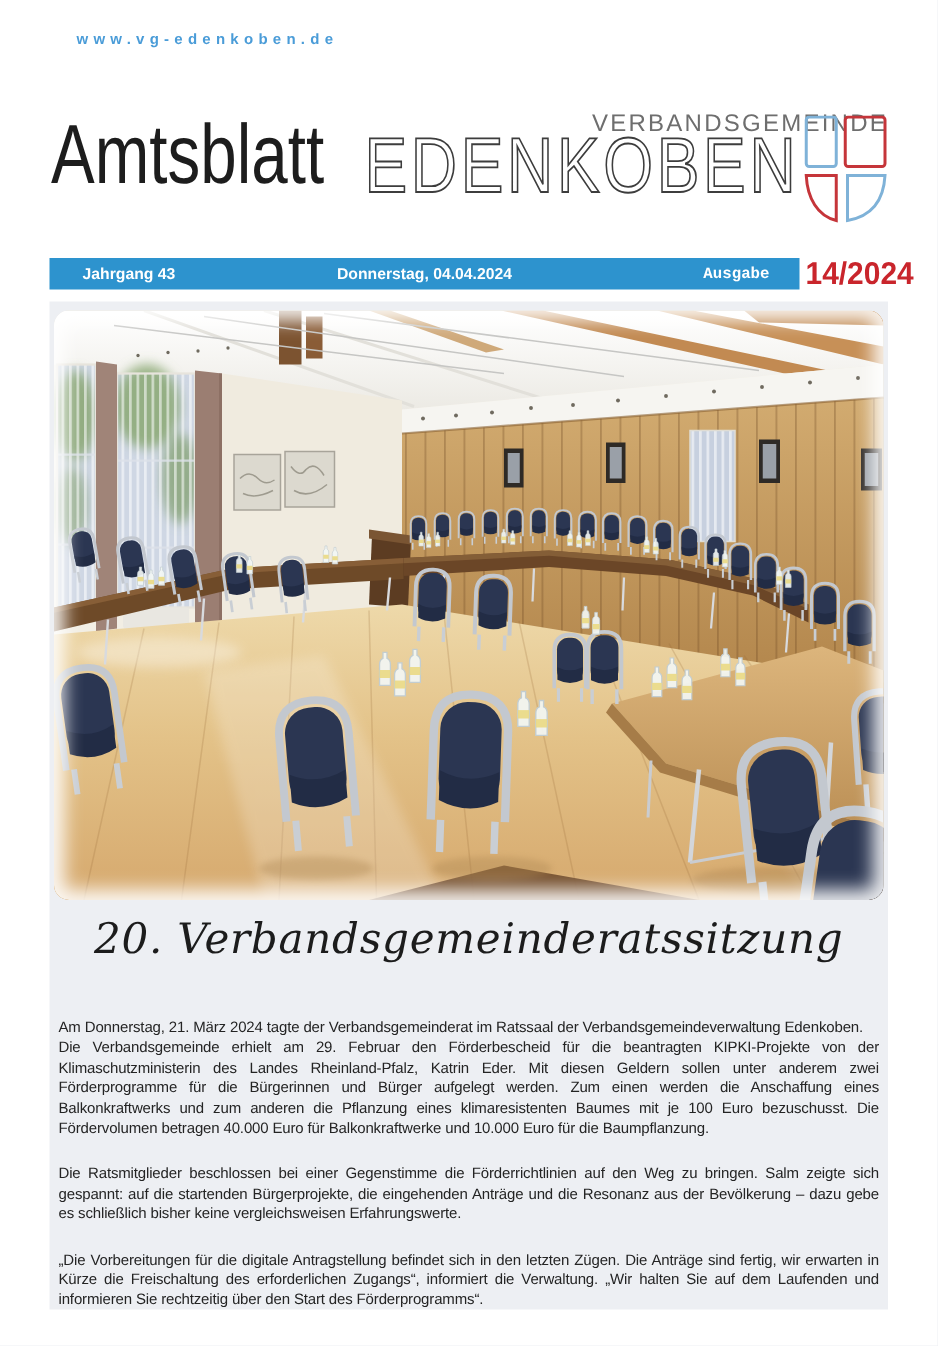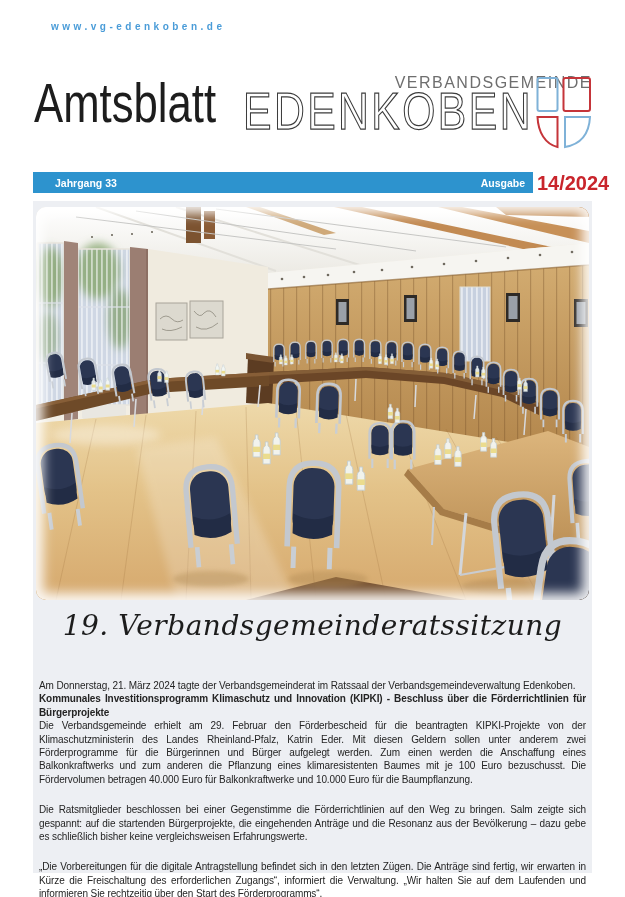--- a/index.html
+++ b/index.html
@@ -28,21 +28,21 @@
     color:#6e6e6e;font-weight:400;margin-top:24px;
   }
   .logo{position:absolute;left:536px;top:77px;}
   
   .issue-bar{
     position:absolute;left:33px;top:172px;width:500px;height:21px;background:#2d93ce;
     display:flex;align-items:center;color:#ffffff;font-size:10.5px;font-weight:600;
   }
   .issue-bar .vol{margin-left:22px;}
   .issue-bar .date{position:absolute;left:0;right:0;text-align:center;}
-  .issue-bar .lbl{margin-left:auto;margin-right:8px;position:relative;}
+  .issue-bar .lbl{margin-left:auto;margin-right:20px;position:relative;font-family:Liberation Mono, monospace;}
   .issue-no{
     position:absolute;left:537px;top:171px;font-size:21px;font-weight:bold;color:#c9252c;
     transform:scaleX(0.95);transform-origin:left top;white-space:nowrap;
   }
   
   .panel{position:absolute;left:33px;top:201px;width:559px;height:672px;background:#edeff3;}
   .photo{
     position:absolute;left:36px;top:207px;width:553px;height:393px;border-radius:10px;
     overflow:hidden;background:#e8e4da;
   }
@@ -76,21 +76,22 @@
 <div class="logo">
   <svg width="57" height="72" viewBox="0 0 57 72">
     <rect x="1.5" y="1" width="20" height="33" rx="2" fill="none" stroke="#7fb2d8" stroke-width="2"></rect>
     <rect x="27.5" y="1" width="26.5" height="33" rx="2" fill="none" stroke="#c5353a" stroke-width="2"></rect>
     <path d="M21.5,40 L1.5,40 C2.2,55 9,67 21.5,70 Z" fill="none" stroke="#c5353a" stroke-width="2"></path>
     <path d="M29,40 L54,40 C53.2,55 46.5,67 29,70 Z" fill="none" stroke="#7fb2d8" stroke-width="2"></path>
   </svg>
 </div>
 
 <div class="issue-bar">
-  <span class="vol">Jahrgang 33</span>
+  <span class="date">Donnerstag, 04.04.2024</span>
+  <span class="vol">Jahrgang 43</span>
   <span class="lbl">Ausgabe</span>
 </div>
 <div class="issue-no">14/2024</div>
 
 <div class="panel"></div>
 
 <div class="photo">
   <svg width="553" height="393" viewBox="0 0 553 393">
     <defs>
       <linearGradient id="gCeil" x1="0" y1="0" x2="0" y2="1">
@@ -312,21 +313,20 @@
     <use href="#bt" transform="translate(214,226) scale(1.9)"></use>
       <use href="#bt" transform="translate(224,233) scale(1.9)"></use>
     <use href="#bt" transform="translate(234,224) scale(1.9)"></use>
       <use href="#bt" transform="translate(306,252) scale(2.0)"></use>
     <use href="#bt" transform="translate(318,258) scale(2.0)"></use>
     <use href="#bt" transform="translate(350,196) scale(1.25)"></use>
       <use href="#bt" transform="translate(357,200) scale(1.25)"></use>
   </svg>
 </div>
 
-<div class="article-title">19. Verbandsgemeinderatssitzung</div>
+<div class="article-title">20. Verbandsgemeinderatssitzung</div>
 
 <div class="article-body">
   <p>Am Donnerstag, 21. März 2024 tagte der Verbandsgemeinderat im Ratssaal der Verbandsgemeindeverwaltung Edenkoben.</p>
-  <p class="bold">Kommunales Investitionsprogramm Klimaschutz und Innovation (KIPKI) - Beschluss über die Förderrichtlinien für Bürgerprojekte</p>
   <p>Die Verbandsgemeinde erhielt am 29. Februar den Förderbescheid für die beantragten KIPKI-Projekte von der Klimaschutzministerin des Landes Rheinland-Pfalz, Katrin Eder. Mit diesen Geldern sollen unter anderem zwei Förderprogramme für die Bürgerinnen und Bürger aufgelegt werden. Zum einen werden die Anschaffung eines Balkonkraftwerks und zum anderen die Pflanzung eines klimaresistenten Baumes mit je 100 Euro bezuschusst. Die Fördervolumen betragen 40.000 Euro für Balkonkraftwerke und 10.000 Euro für die Baumpflanzung.</p>
   <p class="gap">Die Ratsmitglieder beschlossen bei einer Gegenstimme die Förderrichtlinien auf den Weg zu bringen. Salm zeigte sich gespannt: auf die startenden Bürgerprojekte, die eingehenden Anträge und die Resonanz aus der Bevölkerung – dazu gebe es schließlich bisher keine vergleichsweisen Erfahrungswerte.</p>
   <p class="gap">„Die Vorbereitungen für die digitale Antragstellung befindet sich in den letzten Zügen. Die Anträge sind fertig, wir erwarten in Kürze die Freischaltung des erforderlichen Zugangs“, informiert die Verwaltung. „Wir halten Sie auf dem Laufenden und informieren Sie rechtzeitig über den Start des Förderprogramms“.</p>
 </div>
 
 </body></html>

